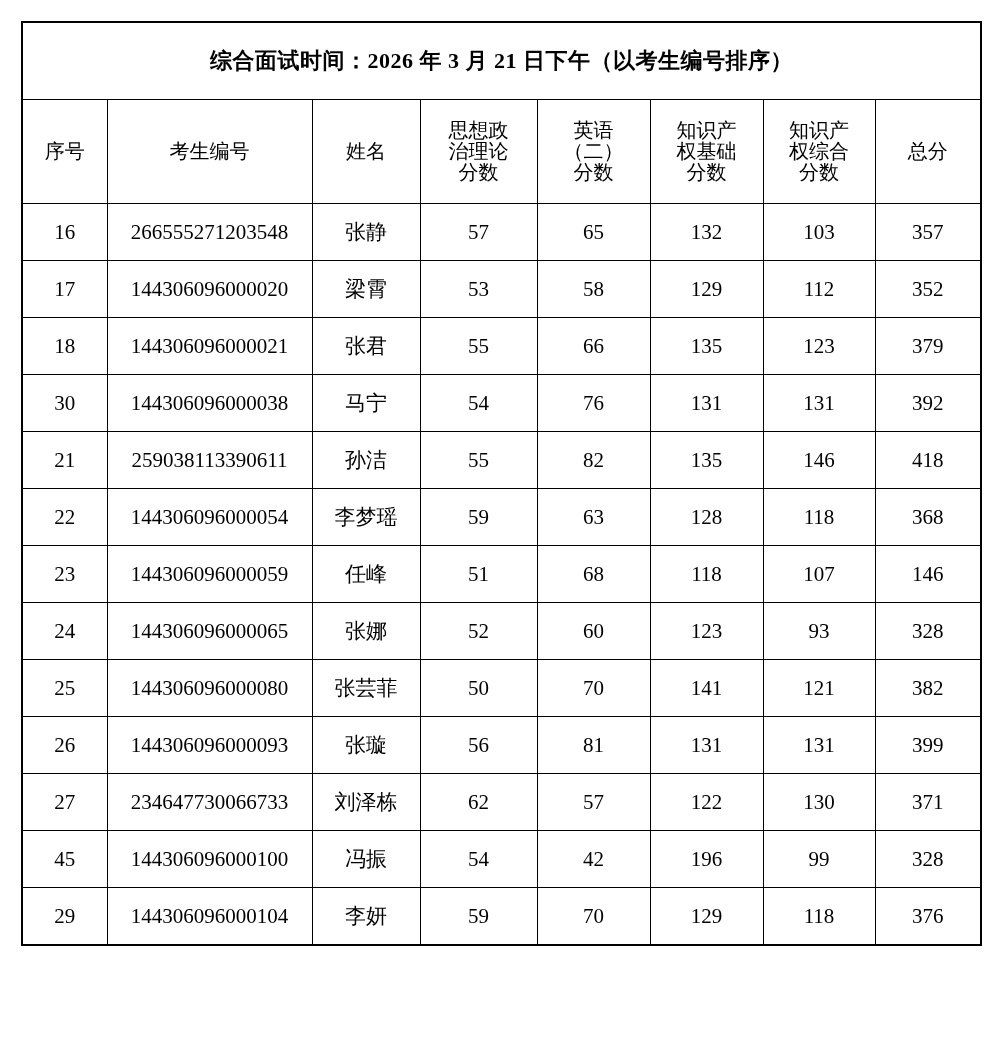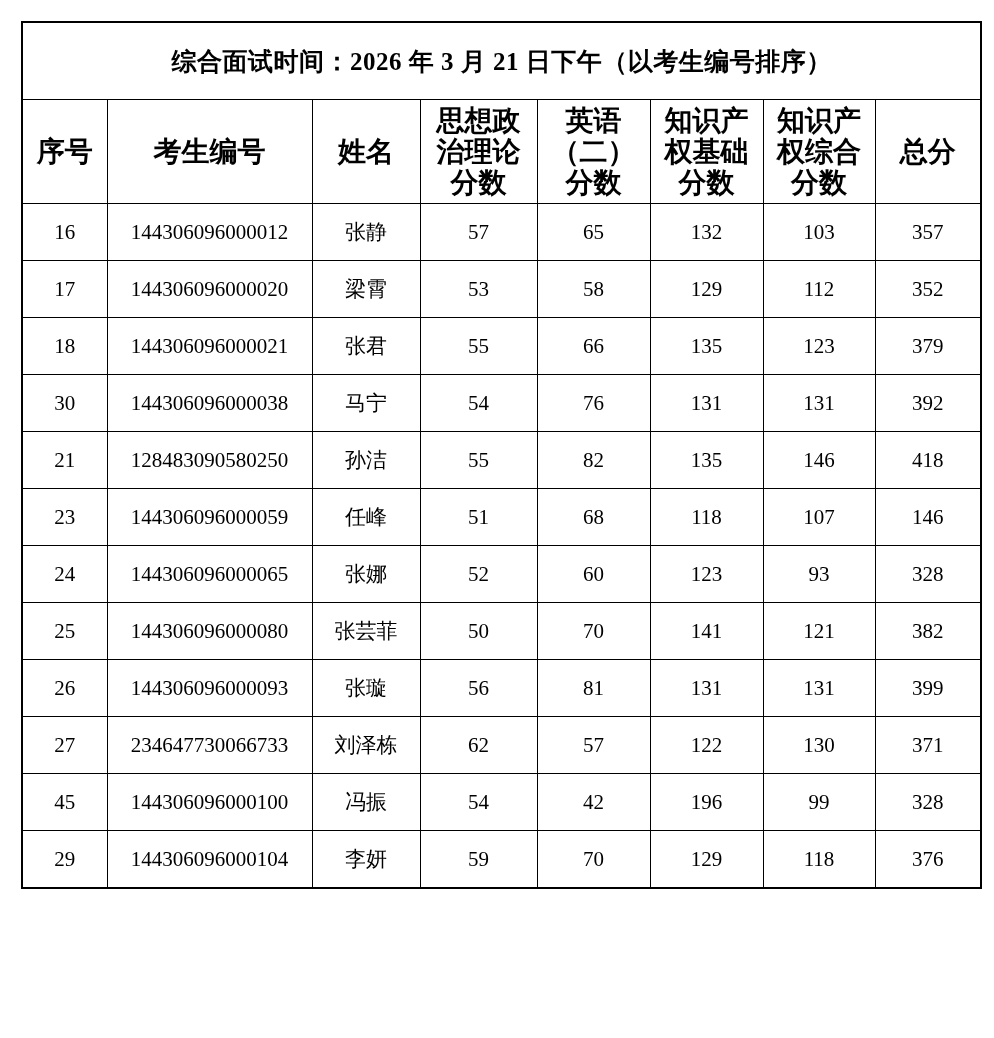--- a/index.html
+++ b/index.html
@@ -22,30 +22,30 @@
   }
   .score-table th, .score-table td {
     border: 1px solid #000000;
     text-align: center;
     vertical-align: middle;
     padding: 0;
     overflow: hidden;
   }
   .title-row th {
     height: 76px;
-    font-size: 25px;
+    font-size: 22px;
     font-weight: bold;
     letter-spacing: 0.5px;
     margin-left: 44px;
   }
   .header-row th {
     height: 103px;
-    font-size: 28px;
-    font-weight: bold;
-    line-height: 31px;
+    font-size: 20px;
+    font-weight: normal;
+    line-height: 21px;
     white-space: pre-line;
   }
   tbody td {
     height: 56px;
     font-size: 21px;
   }
 </style>
 </head>
 <body>
 
@@ -79,21 +79,21 @@
 分数</th>
       <th>知识产
 权综合
 分数</th>
       <th>总分</th>
     </tr>
   </thead>
   <tbody>
       <tr>
         <td>16</td>
-        <td>144306096000012</td>
+        <td>266555271203548</td>
         <td>张静</td>
         <td>57</td>
         <td>65</td>
         <td>132</td>
         <td>103</td>
         <td>357</td>
       </tr>
       <tr>
         <td>17</td>
         <td>144306096000020</td>
@@ -119,27 +119,37 @@
         <td>144306096000038</td>
         <td>马宁</td>
         <td>54</td>
         <td>76</td>
         <td>131</td>
         <td>131</td>
         <td>392</td>
       </tr>
       <tr>
         <td>21</td>
-        <td>128483090580250</td>
+        <td>259038113390611</td>
         <td>孙洁</td>
         <td>55</td>
         <td>82</td>
         <td>135</td>
         <td>146</td>
         <td>418</td>
+      </tr>
+      <tr>
+        <td>22</td>
+        <td>144306096000054</td>
+        <td>李梦瑶</td>
+        <td>59</td>
+        <td>63</td>
+        <td>128</td>
+        <td>118</td>
+        <td>368</td>
       </tr>
       <tr>
         <td>23</td>
         <td>144306096000059</td>
         <td>任峰</td>
         <td>51</td>
         <td>68</td>
         <td>118</td>
         <td>107</td>
         <td>146</td>

